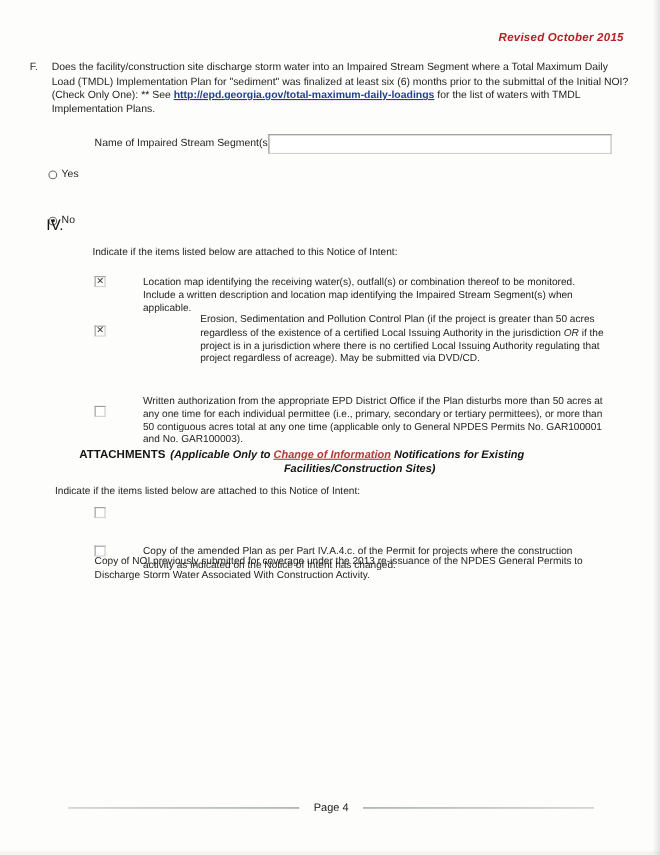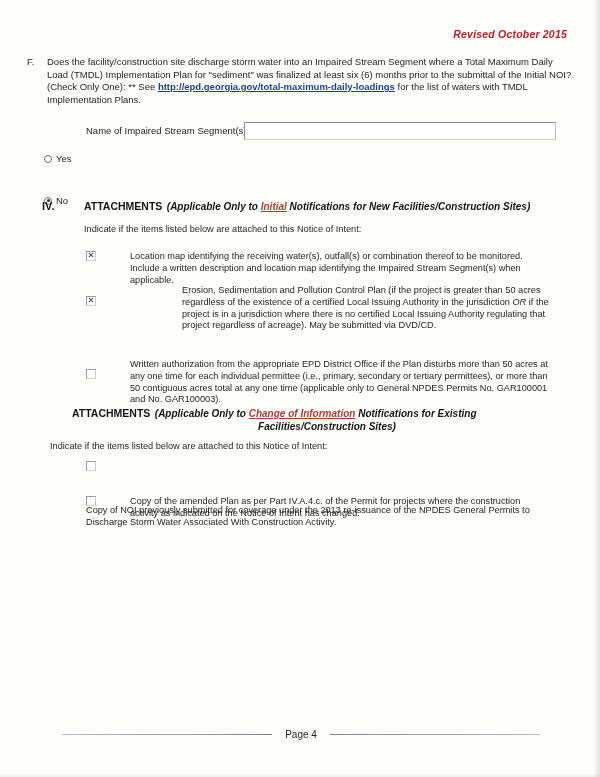--- a/index.html
+++ b/index.html
@@ -145,22 +145,22 @@
   .section-iv {
     position: absolute;
     left: 42px;
     top: 196px;
     width: 530px;
   }
   .sec-head-row { display: flex; align-items: baseline; }
   .sec-numeral {
     width: 42px;
     flex: 0 0 42px;
-    font-size: 11px;
-    font-weight: bold;
+    font-size: 14px;
+    font-weight: normal;
     color: #151515;
   }
   .sec-title {
     font-size: 10.5px;
     font-weight: bold;
     color: #151515;
   }
   .sec-paren {
     font-style: italic;
     font-weight: bold;
@@ -287,24 +287,20 @@
         <span>No</span>
       </div>
     </div>
     <div class="segment-label">Name of Impaired Stream Segment(s):</div>
     <input class="segment-input" type="text" id="segment-input" placeholder="" style="">
   </div>
 
   <div class="section-iv">
     <div class="sec-head-row">
       <div class="sec-numeral">IV.</div>
-      <div>
-        <span class="sec-title">ATTACHMENTS</span>
-        <span class="sec-paren"><span>(Applicable Only to </span><span class="redword">Initial</span><span> Notifications for New Facilities/Construction Sites)</span></span>
-      </div>
     </div>
   </div>
 
   <div class="indicate">Indicate if the items listed below are attached to this Notice of Intent:</div>
 
   <div class="cb-item" style="left:86px; top:251px; width:468px;">
     <span class="cb checked"></span>
     <span class="cb-gap"></span>
     <span class="cb-text">Location map identifying the receiving water(s), outfall(s) or combination thereof to be monitored. Include a written description and location map identifying the Impaired Stream Segment(s) when applicable.</span>
   </div>

